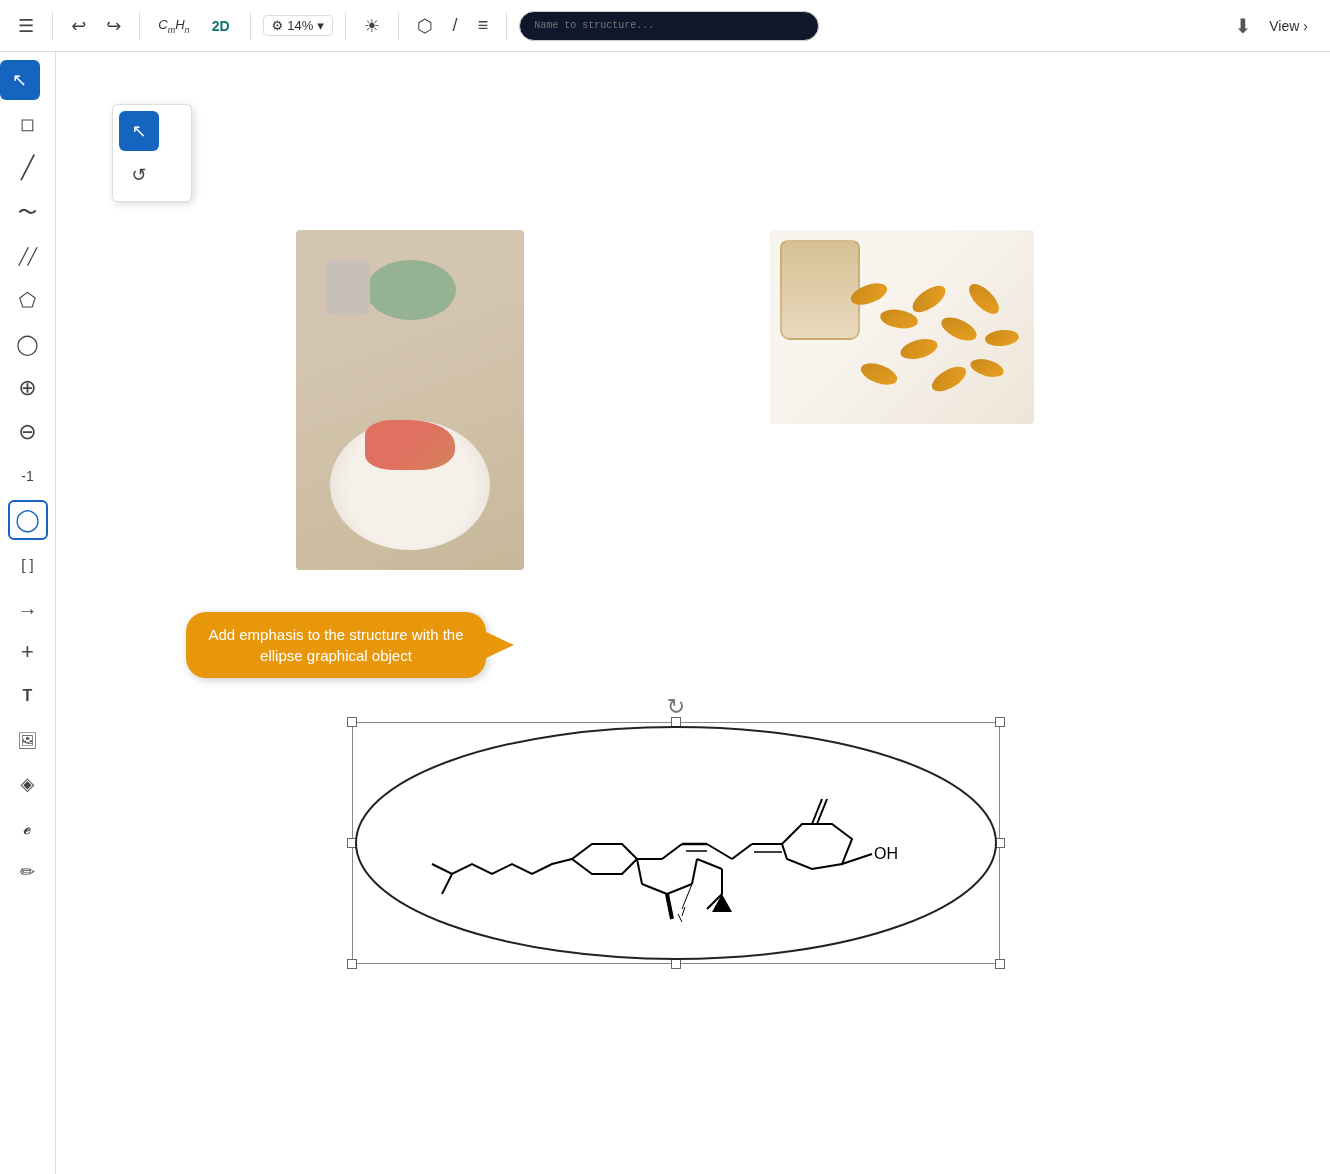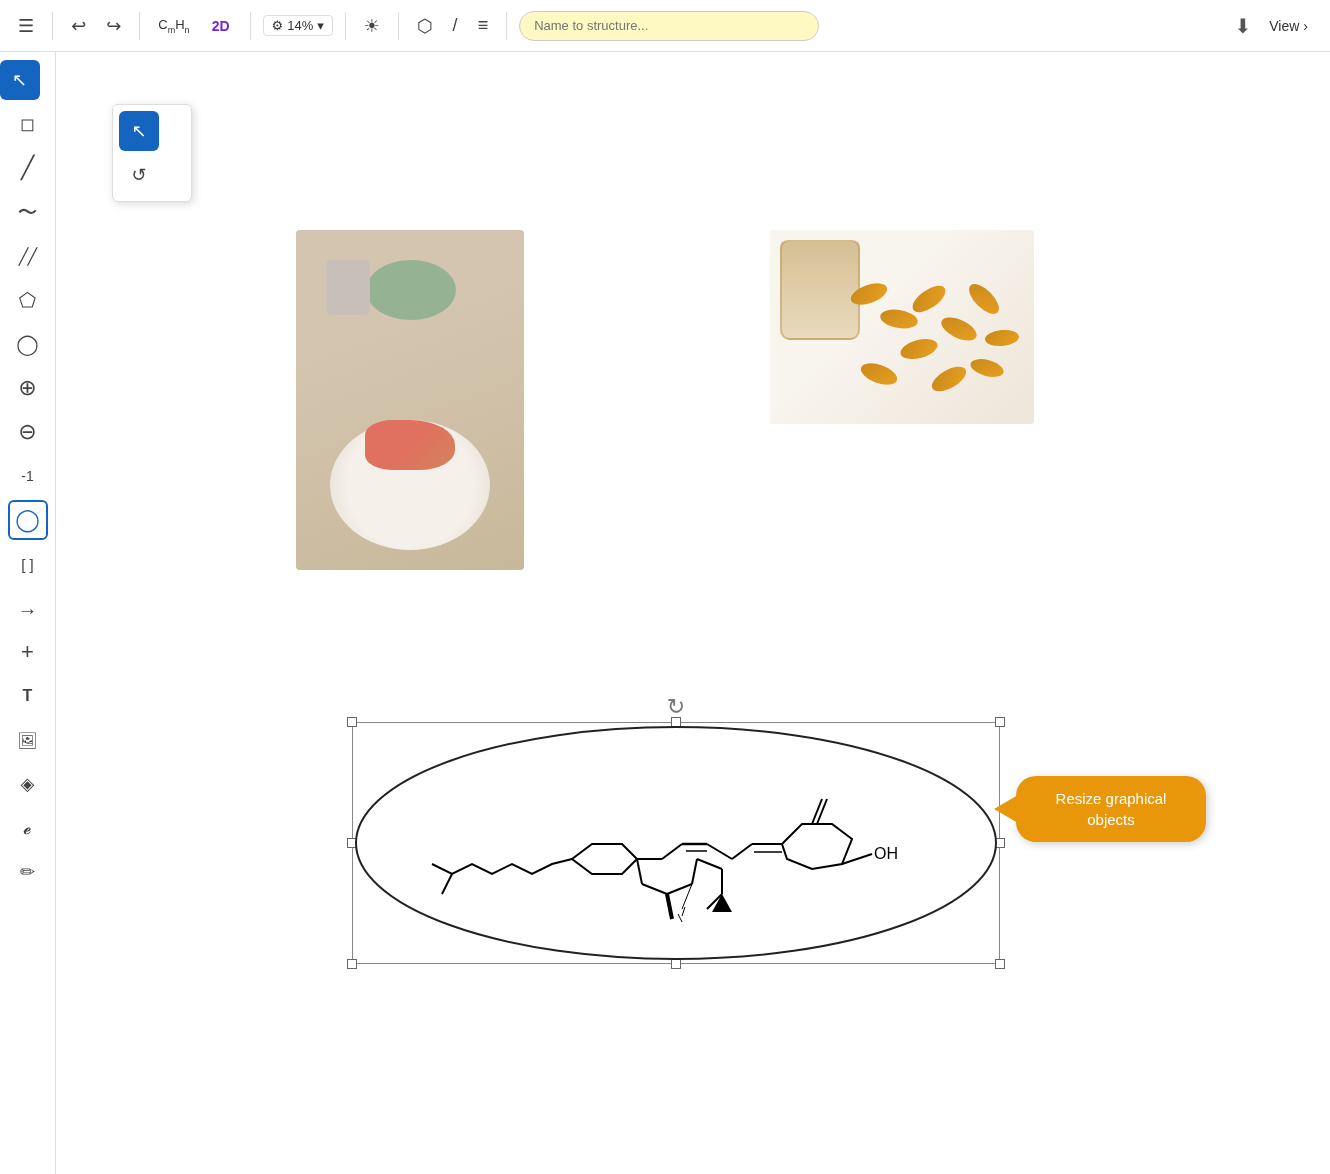--- a/index.html
+++ b/index.html
@@ -37,30 +37,31 @@
       justify-content: center;
     }
     .toolbar-divider {
       width: 1px;
       height: 28px;
       background: #ddd;
       margin: 0 4px;
     }
     .toolbar-formula {
       font-size: 13px;
+      font-style: italic;
       color: #333;
       padding: 2px 6px;
       border-radius: 4px;
       cursor: pointer;
     }
     .toolbar-formula sub { font-size: 9px; }
     .toolbar-2d {
       font-size: 14px;
       font-weight: 600;
-      color: #6d28d9;
+      color: #0f766e;
       padding: 2px 8px;
       border-radius: 4px;
       cursor: pointer;
     }
     .toolbar-zoom {
       font-size: 13px;
       color: #333;
       padding: 2px 8px;
       border: 1px solid #ddd;
       border-radius: 4px;
@@ -69,24 +70,25 @@
       align-items: center;
       gap: 4px;
     }
     .toolbar-search {
       flex: 1;
       max-width: 300px;
       height: 30px;
       border: 1px solid #ccc;
       border-radius: 20px;
       padding: 0 14px;
-      font-size: 13px;
+      font-size: 10px;
       color: #888;
       outline: none;
-      background: #fef9c3;
+      background: #0f172a;
+      font-family: Liberation Mono, monospace;
     }
     .toolbar-right {
       display: flex;
       align-items: center;
       gap: 8px;
       margin-left: auto;
     }
     .toolbar-download {
       background: none;
       border: none;
@@ -550,20 +552,20 @@
         <line x1="310" y1="150" x2="295" y2="165" stroke="#000" stroke-width="2"></line>
 
         <line x1="280" y1="140" x2="270" y2="165" stroke="#000" stroke-width="1"></line>
         <line x1="273" y1="163" x2="270" y2="172" stroke="#000" stroke-width="1"></line>
         <line x1="266" y1="170" x2="270" y2="178" stroke="#000" stroke-width="1"></line>
 
         <polygon points="310,150 320,168 300,168" fill="#000"></polygon>
       </svg>
     </div>
 
-
-
-    <div class="tooltip-bubble tooltip-resize">
-      <span>Resize graphical objects</span>
+    <div class="tooltip-bubble tooltip-ellipse">
+      <span>Add emphasis to the structure with the ellipse graphical object</span>
     </div>
+
+
 
   </div>
 </div>
 
 </body></html>

